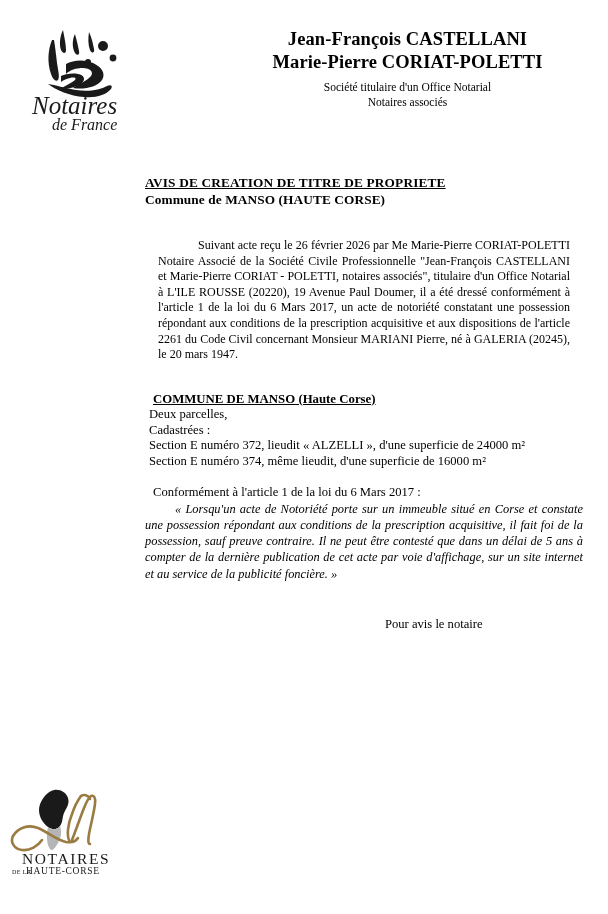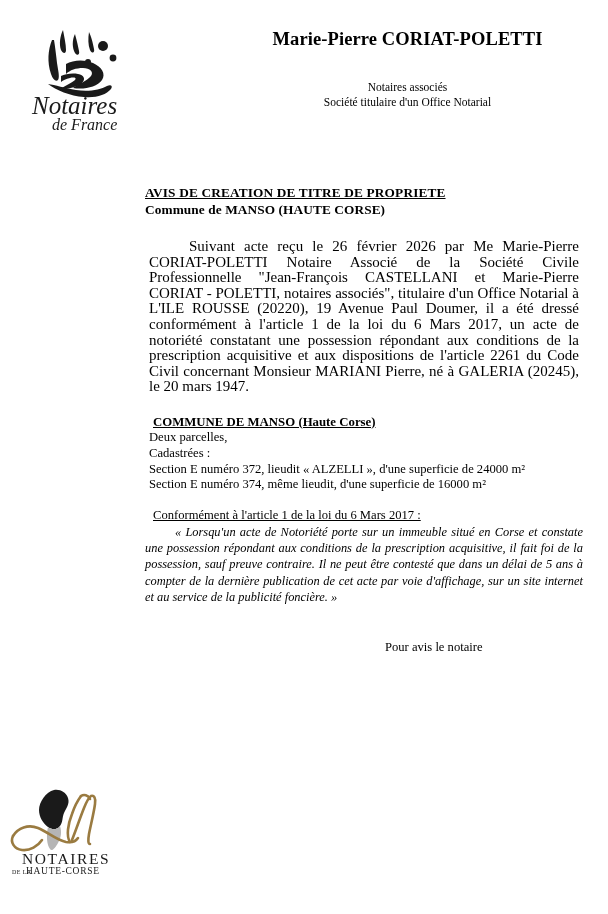--- a/index.html
+++ b/index.html
@@ -64,38 +64,38 @@
     left: 0;
     top: 150px;
     width: 608px;
   }
   .content {
     margin-left: 145px;
     margin-right: 25px;
     width: 438px;
   }
 
-  .title-block { margin-top: 34px; }
+  .title-block { margin-top: 24px; }
   .title-main {
     font-weight: bold;
     font-size: 13.3px;
     line-height: 17px;
     text-decoration: underline;
     letter-spacing: 0.15px;
   }
   .title-sub {
     font-weight: bold;
     font-size: 13.3px;
     line-height: 17px;
     letter-spacing: 0.1px;
   }
 
   p.para {
-    margin: 4px;
-    font-size: 15px;
+    margin: 13px;
+    font-size: 12px;
     line-height: 15.6px;
     text-align: justify;
     text-indent: 40px;
     hyphens: none;
   }
   .gap-15 { height: 15px; }
   .gap-17 { height: 17px; }
 
   .sub-head {
     font-weight: bold;
@@ -107,21 +107,20 @@
   .plain-line {
     font-size: 12.6px;
     line-height: 15.8px;
     margin-left: 4px;
     white-space: nowrap;
   }
   .conform-line {
     font-size: 12.6px;
     line-height: 15.8px;
     margin-left: 8px;
-    text-decoration: underline;
   }
   p.quote {
     margin: 0;
     font-size: 12.4px;
     line-height: 16.2px;
     font-style: italic;
     text-align: justify;
     text-indent: 30px;
   }
   .signoff {
@@ -182,26 +181,27 @@
         <path d="M43 58 C47 56 54 55 60 56 C66 57 68 61 64 65 C60 69 51 71 44 70 C48 67 54 65 57 62 C59 60 56 59 52 60 C48 61 45 62 43 64 Z"></path>
         <path d="M30 66 C38 72 52 78 66 79 C78 80 88 77 93 71 C95 68 93 66 89 68 C82 72 70 74 58 72 C47 70 37 67 30 66 Z"></path>
       </g>
 
       <text x="14" y="96" font-family="Liberation Serif, serif" font-style="italic" font-size="25" fill="#1a1a1a">Notaires</text>
       <text x="34" y="112" font-family="Liberation Serif, serif" font-style="italic" font-size="16" fill="#1a1a1a">de France</text>
     </svg>
   </div>
 
   <div class="header-names">
+    <div class="header-name-line">Jean-François CASTELLANI</div>
     <div class="header-name-line">Marie-Pierre CORIAT-POLETTI</div>
   </div>
 
   <div class="header-sub">
+    <div class="header-sub-line">Société titulaire d'un Office Notarial</div>
     <div class="header-sub-line">Notaires associés</div>
-    <div class="header-sub-line">Société titulaire d'un Office Notarial</div>
   </div>
 
 </div>
 
 <div class="doc-body">
   <div class="content">
 
     <div class="title-block">
       <div class="title-main">AVIS DE CREATION DE TITRE DE PROPRIETE</div>
       <div class="title-sub">Commune de MANSO (HAUTE CORSE)</div>

